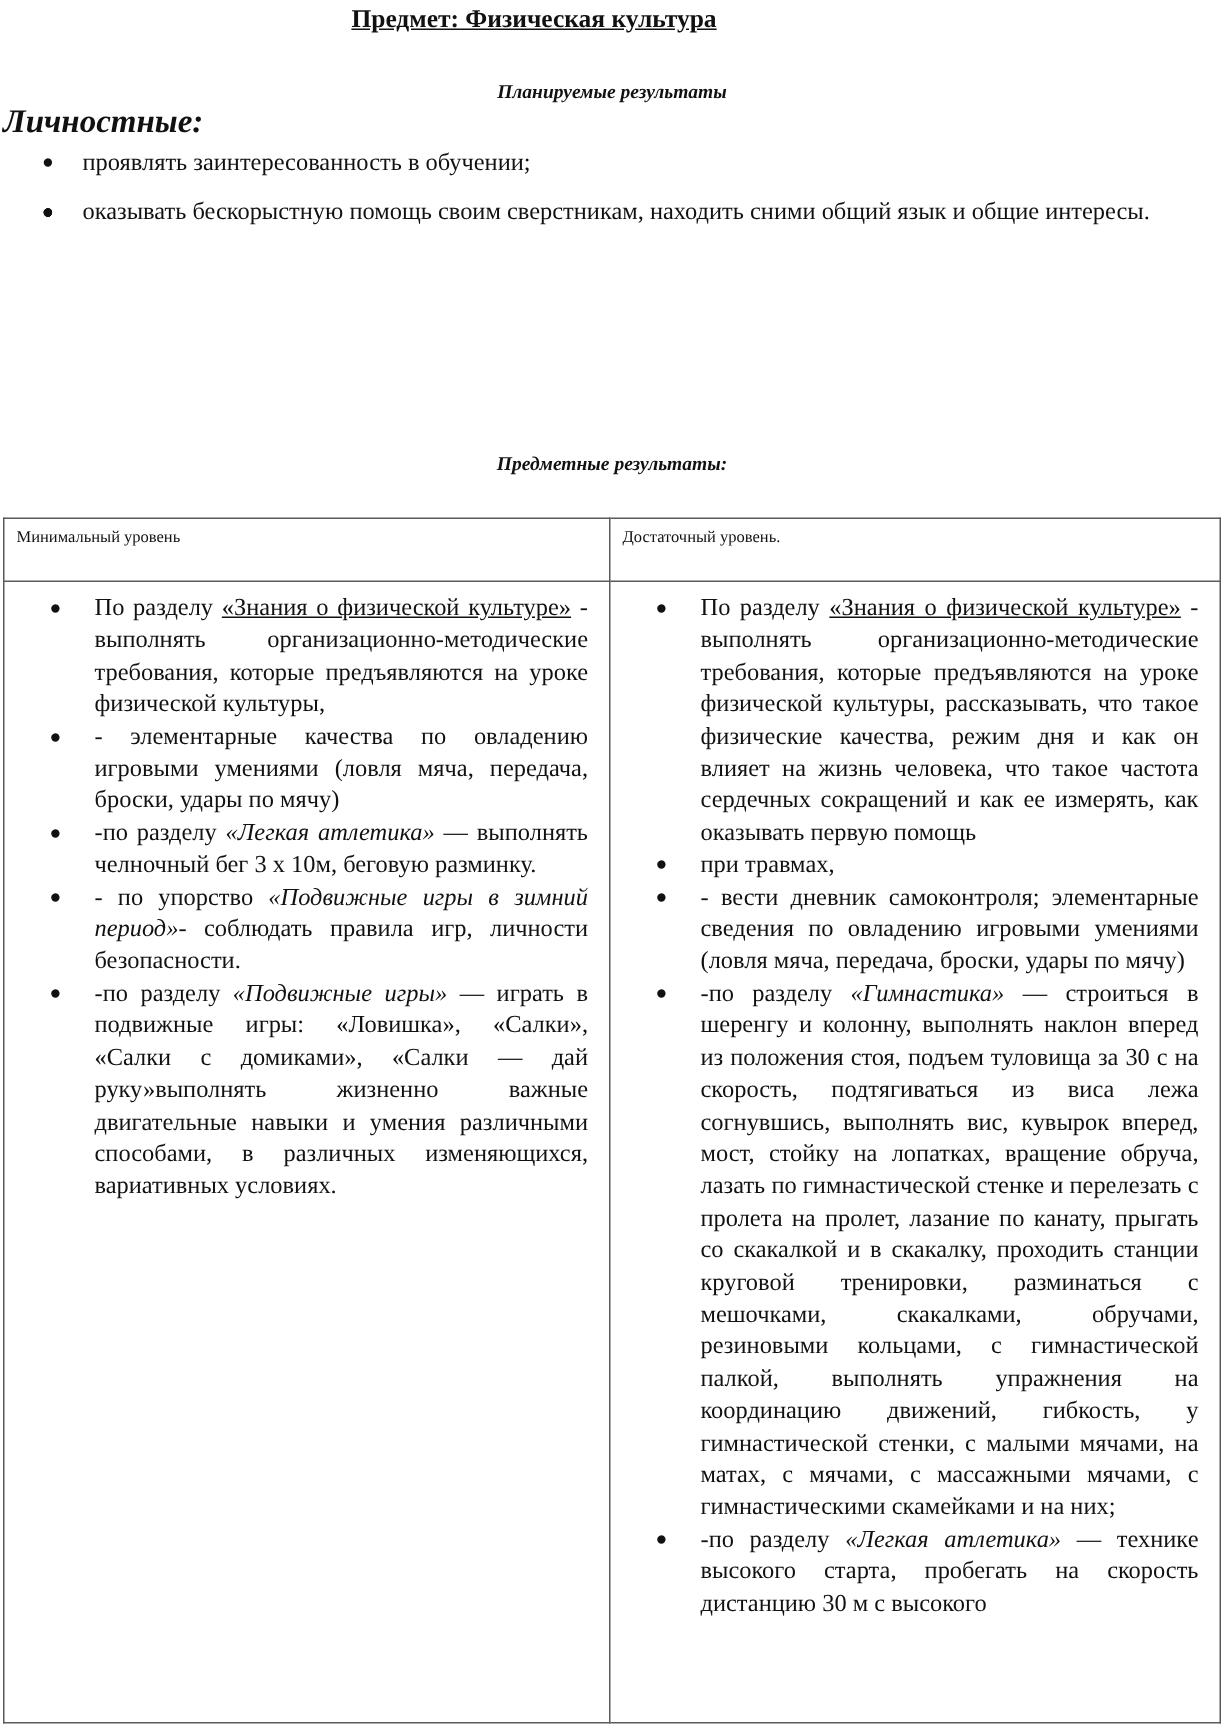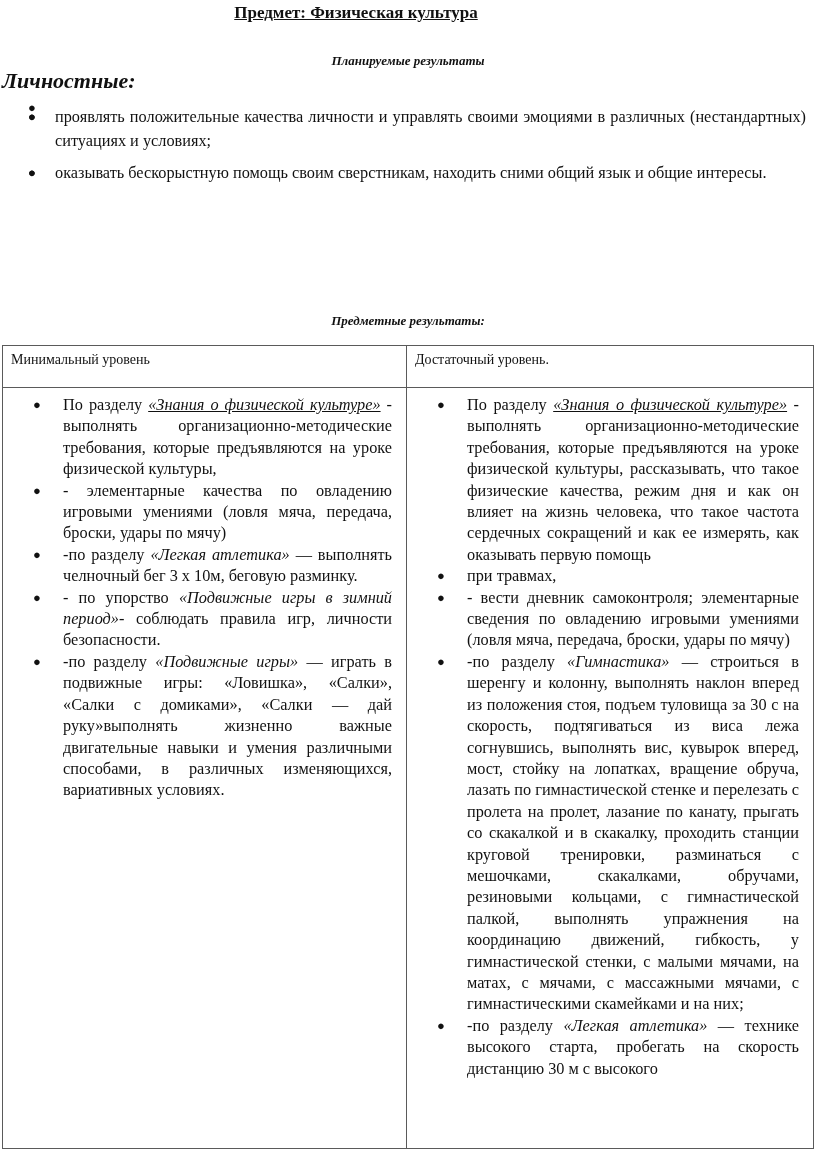--- a/index.html
+++ b/index.html
@@ -31,50 +31,50 @@
     position: absolute; left: 28px; top: 0; font-size: 13px;
   }
   table.results {
     position: absolute; top: 345px; left: 2px; width: 811px; height: 804px;
     border-collapse: collapse; table-layout: fixed;
   }
   table.results td, table.results th {
     border: 1.5px solid #5a5a5a; vertical-align: top; padding: 0;
     font-weight: normal; text-align: left;
   }
-  table.results th { height: 42px; font-size: 14px; padding: 6px 0 0 8px; box-sizing: border-box; }
+  table.results th { height: 42px; font-size: 11px; padding: 6px 0 0 8px; box-sizing: border-box; }
   .col-list { list-style: none; margin: 0; padding: 6px 0 0 0; }
   .col-list li {
     position: relative; font-size: 16.3px; line-height: 21.4px; text-align: justify;
   }
   .col-left li { padding-left: 60px; padding-right: 14px; }
   .col-left .bullet { left: 30px; }
   .col-right li { padding-left: 60px; padding-right: 14px; }
   .col-right .bullet { left: 30px; }
   .ital { font-style: italic; }
-  .ul-ital { font-style: italic; text-decoration: underline; }
+  .ul-ital { text-decoration: underline; }
 </style>
 </head>
 <body>
 
 <div class="page-title">Предмет: Физическая культура</div>
 
 <div class="section-title" style="top:50px;">Планируемые результаты</div>
 
 <div class="personal-label">Личностные:</div>
 
 <ul class="top-list">
+  <li><span class="bullet">●</span><span>проявлять заинтересованность в обучении;</span></li>
   <li><span class="bullet">●</span></li>
   <li><span class="bullet">●</span></li>
-  <li><span class="bullet">●</span><span>проявлять положительные качества личности и управлять своими эмоциями в различных (нестандартных) ситуациях и условиях;</span></li>
   <li><span class="bullet">●</span></li>
   <li><span class="bullet">●</span><span>оказывать бескорыстную помощь своим сверстникам, находить сними общий язык и общие интересы.</span></li>
 </ul>
 
-<div class="section-title" style="top:310px;">Предметные результаты:</div>
+<div class="section-title" style="top:298px;">Предметные результаты:</div>
 
 <table class="results">
   <colgroup>
       <col style="width:404px">
       <col style="width:407px">
     </colgroup>
   <tbody>
       <tr>
     <th>Минимальный уровень</th>
     <th>Достаточный уровень.</th>

